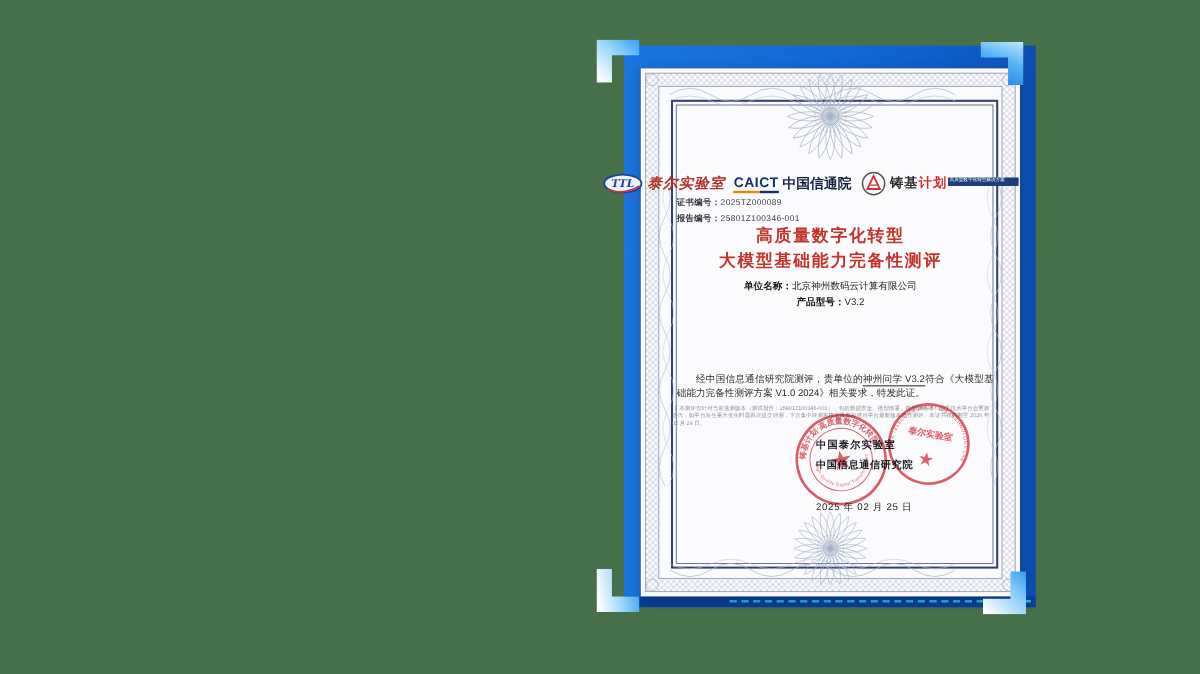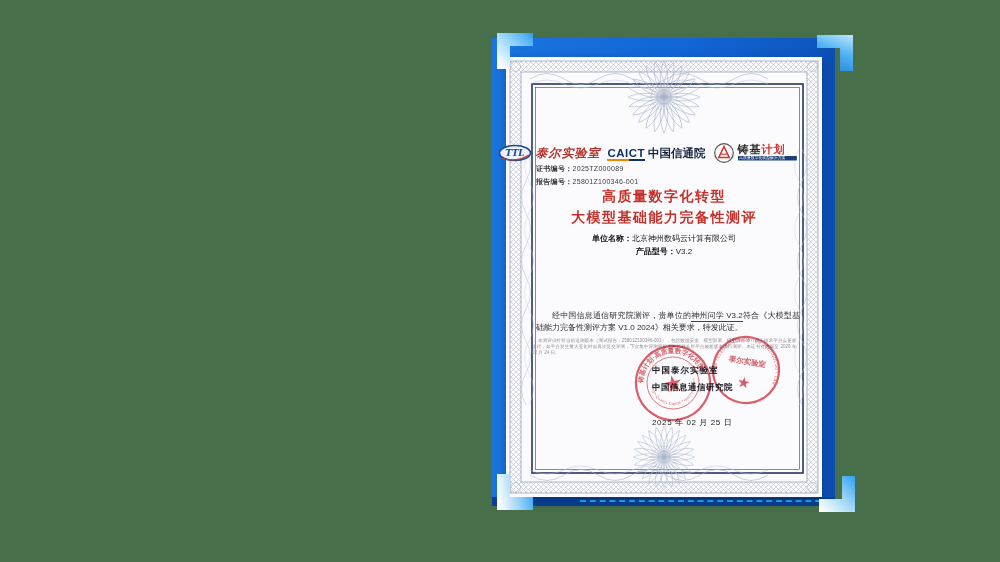--- a/index.html
+++ b/index.html
@@ -19,21 +19,21 @@
     background:linear-gradient(200deg,#bfe6fd 0%,#4fb2f2 45%,#1e7fd8 100%);
     clip-path:polygon(0 0,100% 0,100% 100%,64% 100%,64% 36%,0 36%);}
   .corner.bl{left:497px;top:474px;
     background:linear-gradient(80deg,#ffffff 6%,#9ad4f8 55%,#2f9ff0 100%);
     clip-path:polygon(0 0,36% 0,36% 64%,100% 64%,100% 100%,0 100%);}
   .corner.br{left:819px;top:476px;
     background:linear-gradient(225deg,#2f9ff0 0%,#9ad4f8 45%,#ffffff 95%);
     clip-path:polygon(64% 0,100% 0,100% 100%,0 100%,0 64%,64% 64%);}
 
   
-  .frame{position:absolute;left:492px;top:38px;width:343px;height:468px;z-index:2;
+  .frame{position:absolute;left:520px;top:38px;width:343px;height:468px;z-index:2;
     background:linear-gradient(90deg,#1a75de 0%,#1266d6 55%,#0e57c0 94%,#0b4cb0 100%);text-decoration:underline;}
   .frame-strip{position:absolute;left:0;right:0;bottom:0;height:9px;background:#0a3f98;}
   .frame-strip:after{content:"";position:absolute;left:88px;right:4px;top:3px;
     border-top:2px dashed rgba(40,205,235,.85);}
 
   
   .paper{position:absolute;left:14px;top:19px;width:316px;height:440px;
     background:#fbfbfd;box-shadow:0 3px 10px rgba(0,20,60,.35);}
   .guilloche{position:absolute;left:0;top:0;}
 
@@ -41,21 +41,21 @@
   .logos{position:absolute;left:0;top:81px;width:100%;height:30px;
     display:flex;justify-content:center;align-items:center;gap:7px;}
   .logo{display:flex;align-items:center;gap:3px;}
   .ttl-calli{font-family:"DejaVu Serif",serif;font-style:italic;font-weight:bold;
     font-size:12px;color:#b5332a;letter-spacing:1px;white-space:nowrap;}
   .caict-abbr{position:relative;font-size:11.5px;font-weight:800;color:#0f2f6e;
     letter-spacing:.5px;font-family:"Liberation Sans",sans-serif;}
   .caict-abbr .ul{position:absolute;left:0;bottom:-2px;height:2.2px;width:100%;
     background:linear-gradient(90deg,#f08300 0 58%,#0f2f6e 58% 100%);}
   .caict-name{font-size:11.5px;font-weight:bold;color:#16233f;white-space:nowrap;}
-  .zj-text{display:flex;flex-direction:column;line-height:12px;}
+  .zj-text{display:flex;flex-direction:row;line-height:12px;}
   .zj-row{font-size:11px;font-weight:bold;letter-spacing:1px;white-space:nowrap;}
   .zj-dark{color:#2b2b2b;} .zj-red{color:#d4312c;}
   .zj-bar{margin-top:1px;background:#1b3f7a;color:#fff;border-radius:1px;
     font-size:6px;line-height:7px;padding:0 2px;white-space:nowrap;
     transform:scale(.64);transform-origin:0 0;width:88px;}
 
   
   .numrow{position:absolute;left:30px;font-size:7px;color:#3c3c44;
     letter-spacing:.3px;white-space:nowrap;}
   .numrow b{font-weight:bold;color:#33333b;}

